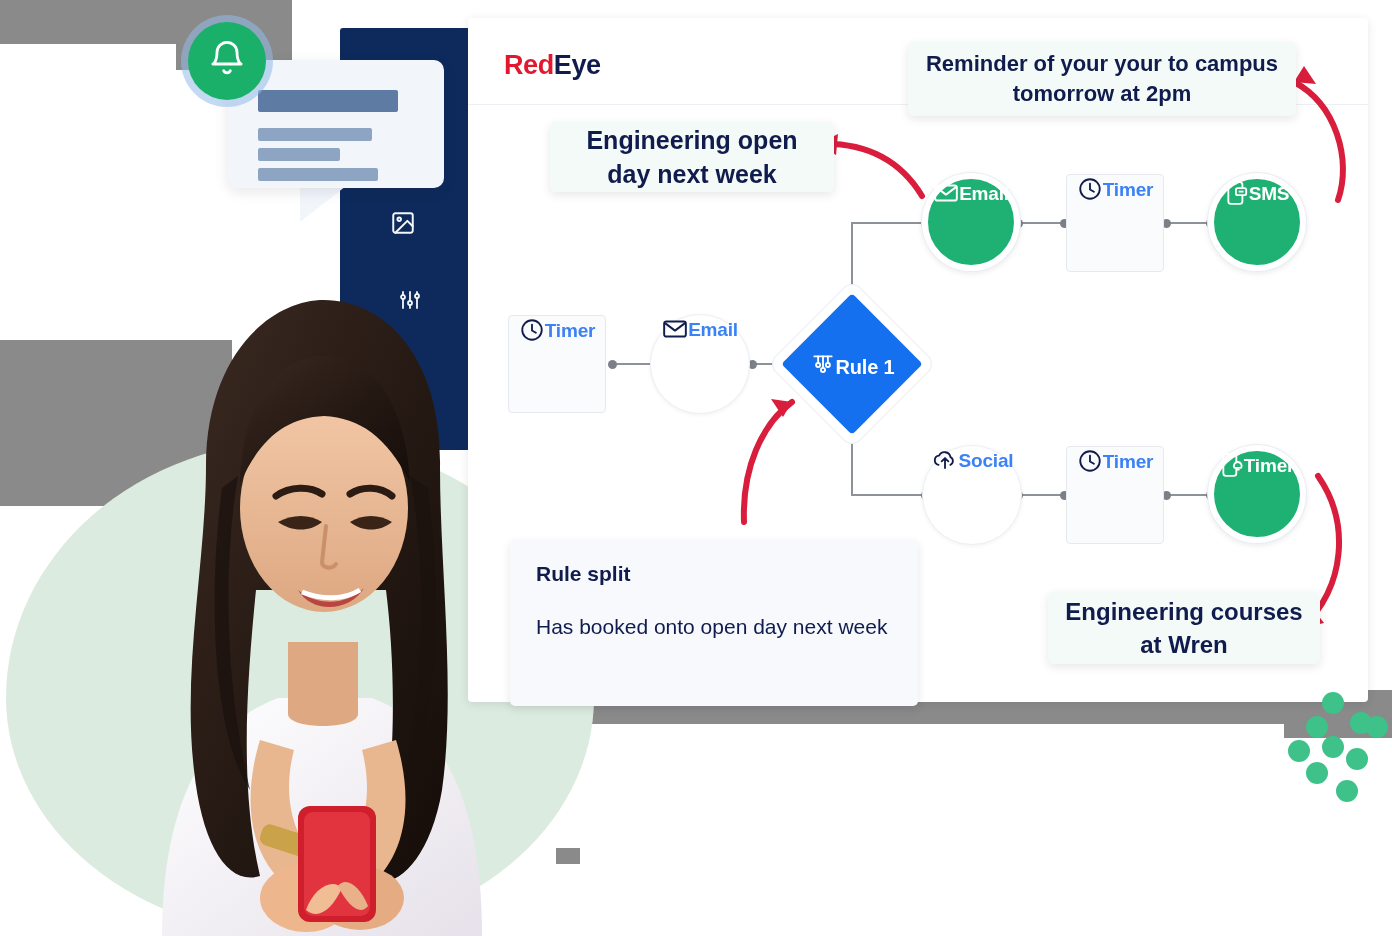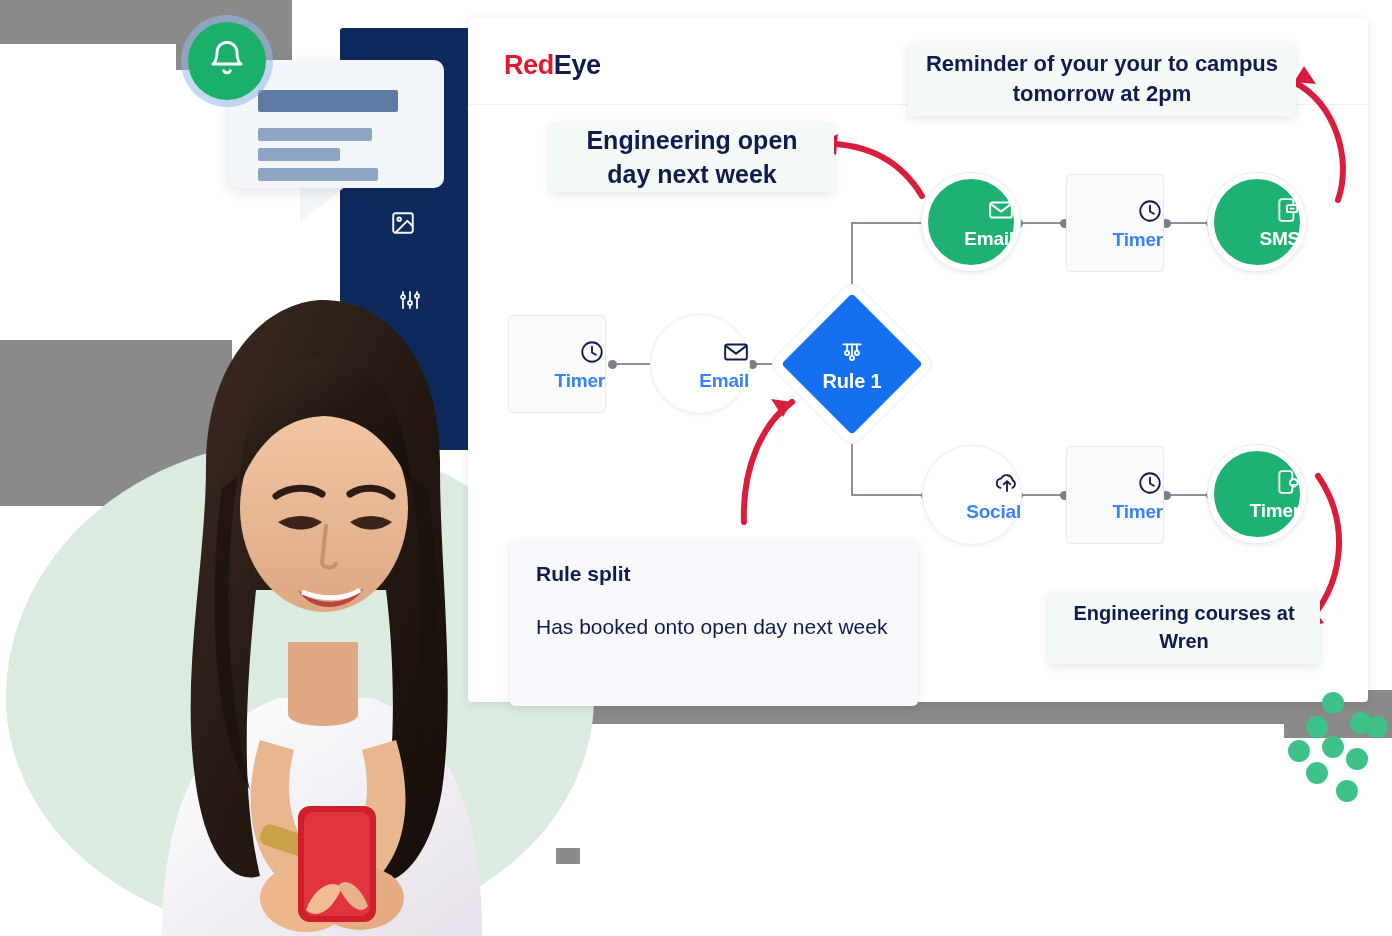--- a/index.html
+++ b/index.html
@@ -65,22 +65,22 @@
   
   .green-blob{
     position:absolute;left:6px;top:440px;width:588px;height:496px;
     background:#dcebe0;border-radius:50% 50% 50% 50%/52% 52% 48% 48%;
   }
 
   
   .person{position:absolute;left:110px;top:270px;width:420px;height:666px;}
 
   
-  .node{position:absolute;display:flex;flex-direction:column;
-        align-items:flex-end;justify-content:center;}
+  .node{position:absolute;display:flex;flex-direction:row;
+        align-items:flex-start;justify-content:center;}
   .node-sq{
     width:96px;height:96px;background:#fafbfc;border:1px solid #e6e9ee;
     border-radius:4px;
   }
   .node-ci{
     width:98px;height:98px;border-radius:50%;background:#fff;
     border:1px solid #eceff3;box-shadow:0 1px 4px rgba(16,24,40,.06);
   }
   .node-ci.green{
     background:#1eb173;border:6px solid #ffffff;
@@ -96,21 +96,21 @@
 
   
   .diamond-wrap{position:absolute;width:132px;height:132px;}
   .diamond{
     position:absolute;left:16px;top:16px;width:100px;height:100px;
     background:#1570ef;transform:rotate(45deg);border-radius:4px;
     box-shadow:0 0 0 9px #ffffff, 0 0 0 10px #eceff3;
   }
   .diamond-inner{
     position:absolute;left:0;top:0;width:132px;height:132px;
-    display:flex;flex-direction:column;align-items:center;justify-content:center;
+    display:flex;align-items:center;justify-content:center;
   }
   .diamond-inner .node-label{color:#ffffff;font-size:20px;}
 
   
   .conn{position:absolute;background:#8d9298;}
   .conn-h{height:2px;}
   .conn-v{width:2px;}
   .dot{position:absolute;width:9px;height:9px;border-radius:50%;background:#7b8088;}
 
   
@@ -323,21 +323,21 @@
 
 <div class="callout" style="left:550px;top:122px;width:256px;height:70px;padding:0 14px;font-size:25px;line-height:1.38;">
   <span>Engineering open day next week</span>
 </div>
 
 <div class="callout left" style="left:510px;top:540px;width:356px;height:122px;padding:22px 26px;background:#f7f9fc;">
   <div class="c-title">Rule split</div>
   <div class="c-body">Has booked onto open day next week</div>
 </div>
 
-<div class="callout" style="left:1048px;top:592px;width:244px;height:72px;padding:0 14px;font-size:20px;line-height:1.38;">
+<div class="callout" style="left:1048px;top:592px;width:244px;height:72px;padding:0 14px;font-size:24px;line-height:1.38;">
   <span>Engineering courses at Wren</span>
 </div>
 
 <div class="person">
   <svg viewBox="0 0 420 666" width="420" height="666">
     <defs>
       <linearGradient id="hairG" x1="0" y1="0" x2="1" y2="1">
         <stop offset="0%" stop-color="#3b2a22"></stop>
           <stop offset="55%" stop-color="#241812"></stop>
         <stop offset="100%" stop-color="#150d0a"></stop>

